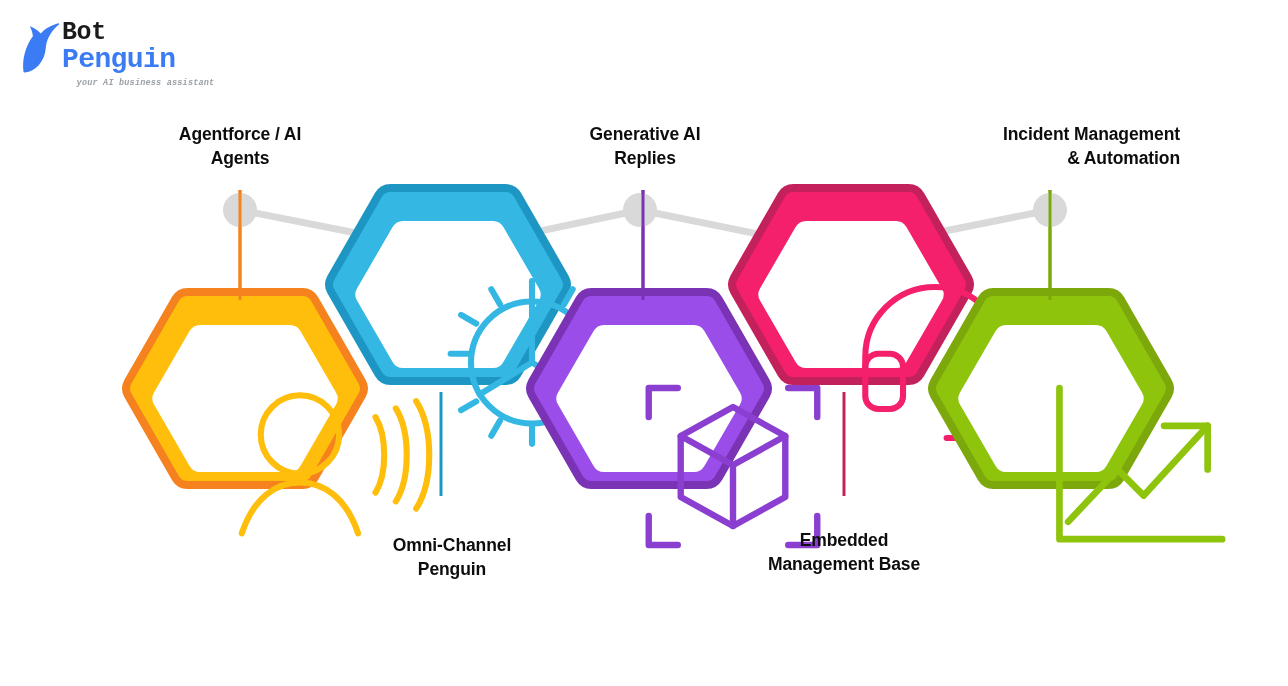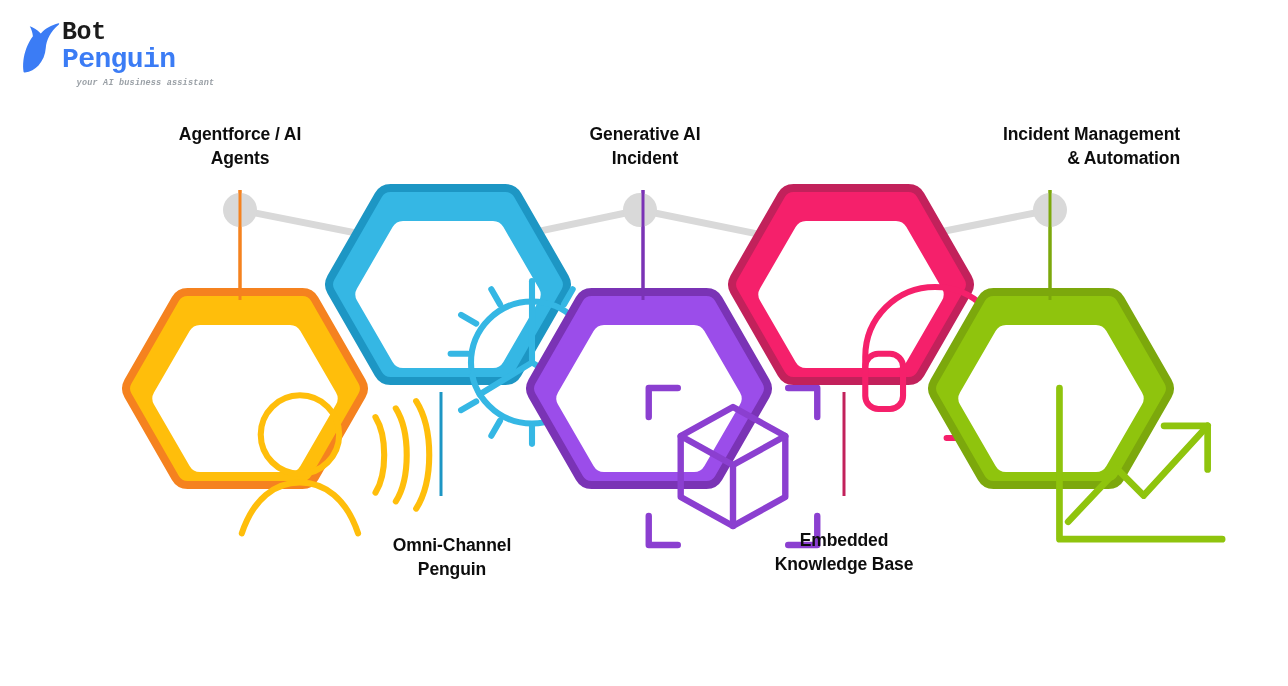--- a/index.html
+++ b/index.html
@@ -263,21 +263,21 @@
     <line x1="1050" y1="190" x2="1050" y2="300" stroke="#7CA80C" stroke-width="3"></line>
   </svg>
 
   <div class="node-label" style="left:128px; top:122px; width:224px;">Agentforce / AI
 Agents</div>
 
   <div class="node-label" style="left:340px; top:533px; width:224px;">Omni-Channel
 Penguin</div>
 
   <div class="node-label" style="left:533px; top:122px; width:224px;">Generative AI
-Incident</div>
+Replies</div>
 
   <div class="node-label" style="left:732px; top:528px; width:224px;">Embedded
-Knowledge Base</div>
+Management Base</div>
 
   <div class="node-label" style="left:918px; top:122px; width:262px;text-align:right;">Incident Management
 &amp; Automation</div>
 
 </div>
 
 </body></html>

